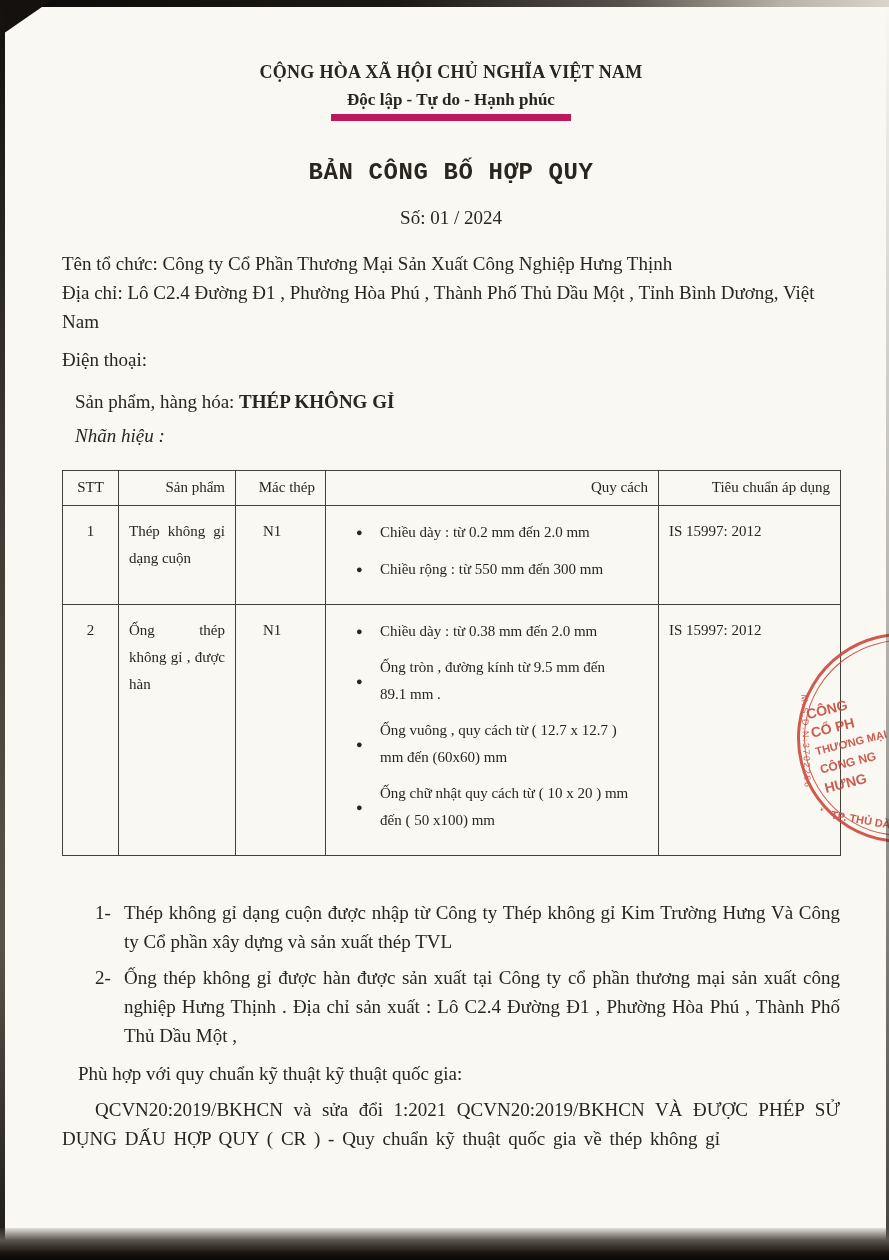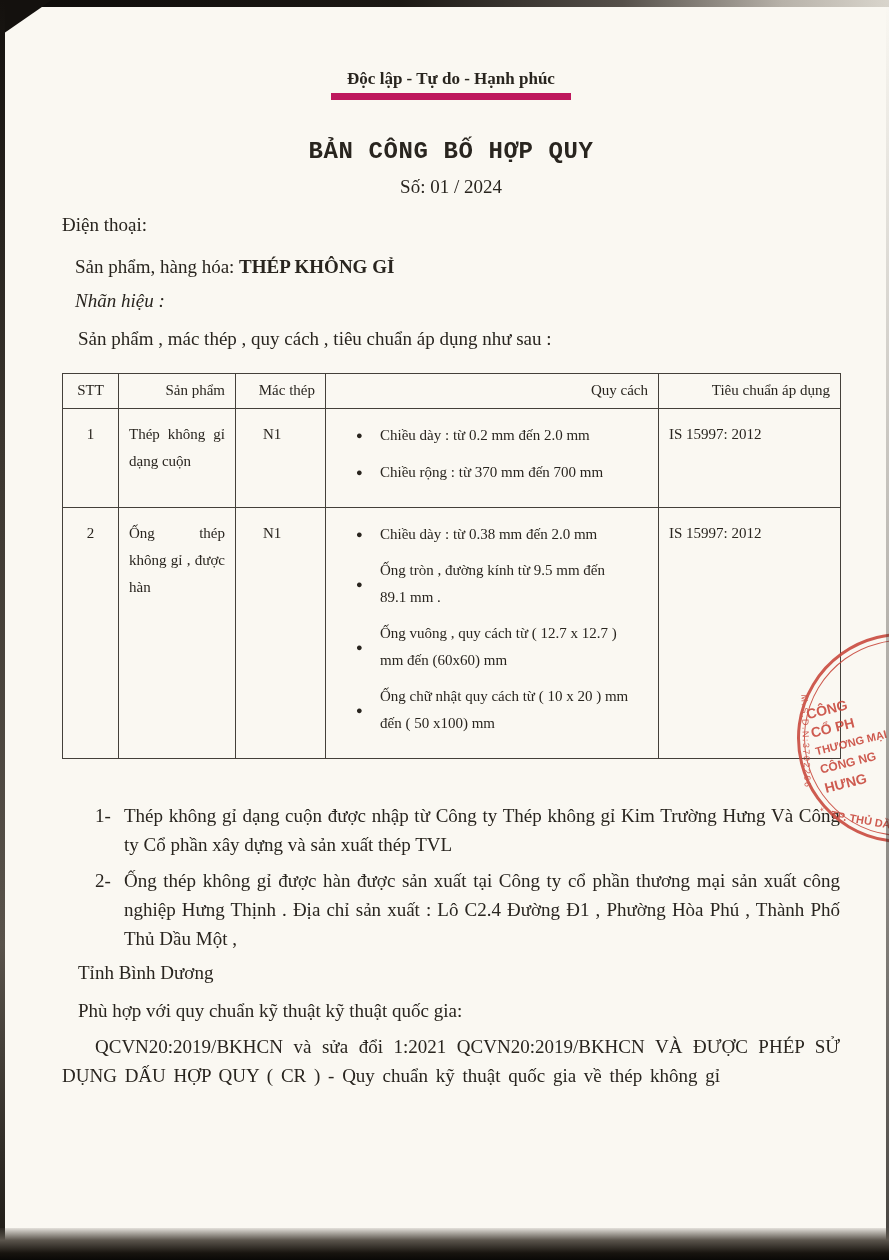--- a/index.html
+++ b/index.html
@@ -10,21 +10,21 @@
     font-family:"Liberation Serif", serif; color:#29251f;
   }
   .content { position:absolute; left:62px; top:62px; width:778px; }
 
   
   .nat-title { text-align:center; font-weight:bold; font-size:18px; letter-spacing:0.3px; }
   .motto { text-align:center; font-weight:bold; font-size:17px; margin-top:7px; }
   .motto span { display:inline-block; border-bottom:7px solid #be185d; padding:0 16px 4px; }
 
   .doc-title { text-align:center; font-size:24px; font-weight:bold; margin-top:38px; letter-spacing:0.6px;font-family:Liberation Mono, monospace; }
-  .doc-number { text-align:center; font-size:19px; margin-top:7px; }
+  .doc-number { text-align:center; font-size:19px; margin-top:17px; }
 
   .para { font-size:19px; line-height:29px; }
   .p-org { margin-top:17px; }
   .p-phone { margin-top:9px; }
   .p-product { margin-top:13px; padding-left:13px; }
   .p-product b { font-weight:bold; }
   .p-brand { margin-top:5px; padding-left:13px;font-style:italic; }
   .p-intro { margin-top:9px; padding-left:16px; }
 
   
@@ -85,33 +85,35 @@
     transform:rotate(24deg); white-space:nowrap; }
   .stamp-star { position:absolute; left:8px; bottom:48px; font-size:10px; }
 </style>
 </head>
 <body>
 
 <div class="page">
 
   <div class="content">
 
+    <div class="nat-title">CỘNG HÒA XÃ HỘI CHỦ NGHĨA VIỆT NAM</div>
     <div class="motto">
       <span>Độc lập - Tự do - Hạnh phúc</span>
     </div>
 
     <div class="doc-title">BẢN CÔNG BỐ HỢP QUY</div>
     <div class="doc-number para">Số: 01 / 2024</div>
 
+    <div class="para p-org">Tên tổ chức: Công ty Cổ Phần Thương Mại Sản Xuất Công Nghiệp Hưng Thịnh</div>
+    <div class="para">Địa chỉ: Lô C2.4 Đường Đ1 , Phường Hòa Phú , Thành Phố Thủ Dầu Một , Tỉnh Bình Dương, Việt Nam</div>
     <div class="para p-phone">Điện thoại:</div>
     <div class="para p-product">
       <span>Sản phẩm, hàng hóa: </span><b>THÉP KHÔNG GỈ</b>
     </div>
     <div class="para p-brand">Nhãn hiệu :</div>
-    <div class="para p-intro">Sản phẩm , mác thép , quy cách , tiêu chuẩn áp dụng như sau :</div>
 
     <table class="spec">
       <thead>
         <tr>
           <th class="col-stt">STT</th>
           <th class="col-sp">Sản phẩm</th>
           <th class="col-mt">Mác thép</th>
           <th class="col-qc">Quy cách</th>
           <th class="col-tc">Tiêu chuẩn áp dụng</th>
         </tr>
@@ -121,21 +123,21 @@
           <td class="cell-stt">1</td>
           <td class="cell-sp">Thép không gỉ dạng cuộn</td>
           <td class="cell-mt">N1</td>
           <td class="cell-qc">
             <div class="qc-item">
               <span class="bullet"></span>
               <span class="qc-text">Chiều dày : từ 0.2 mm đến 2.0 mm</span>
             </div>
             <div class="qc-item">
               <span class="bullet"></span>
-              <span class="qc-text">Chiều rộng : từ 370 mm đến 700 mm</span>
+              <span class="qc-text">Chiều rộng : từ 550 mm đến 300 mm</span>
             </div>
           </td>
           <td>IS 15997: 2012</td>
         </tr>
         <tr>
           <td class="cell-stt">2</td>
           <td class="cell-sp">Ống thép không gỉ , được hàn</td>
           <td class="cell-mt">N1</td>
           <td class="cell-qc">
             <div class="qc-item">
@@ -162,21 +164,20 @@
 
     <div class="notes">
       <div class="note">
         <span class="marker">1-</span>
         <span class="note-text">Thép không gỉ dạng cuộn được nhập từ Công ty Thép không gỉ Kim Trường Hưng Và Công ty Cổ phần xây dựng và sản xuất thép TVL</span>
       </div>
       <div class="note">
         <span class="marker">2-</span>
         <span class="note-text">Ống thép không gỉ được hàn được sản xuất tại Công ty cổ phần thương mại sản xuất công nghiệp Hưng Thịnh . Địa chỉ sản xuất : Lô C2.4 Đường Đ1 , Phường Hòa Phú , Thành Phố Thủ Dầu Một ,</span>
       </div>
-      <div class="province">Tỉnh Bình Dương</div>
       <div class="conformity">Phù hợp với quy chuẩn kỹ thuật kỹ thuật quốc gia:</div>
       <div class="regulation">QCVN20:2019/BKHCN  và  sửa  đổi  1:2021  QCVN20:2019/BKHCN  VÀ  ĐƯỢC PHÉP SỬ DỤNG DẤU HỢP QUY ( CR ) -  Quy chuẩn kỹ thuật quốc gia về thép không gỉ</div>
     </div>
 
   </div>
 
   <div class="stamp">
     <div class="stamp-ring-outer"></div>
     <div class="stamp-ring-inner"></div>
     <div class="stamp-lines">

